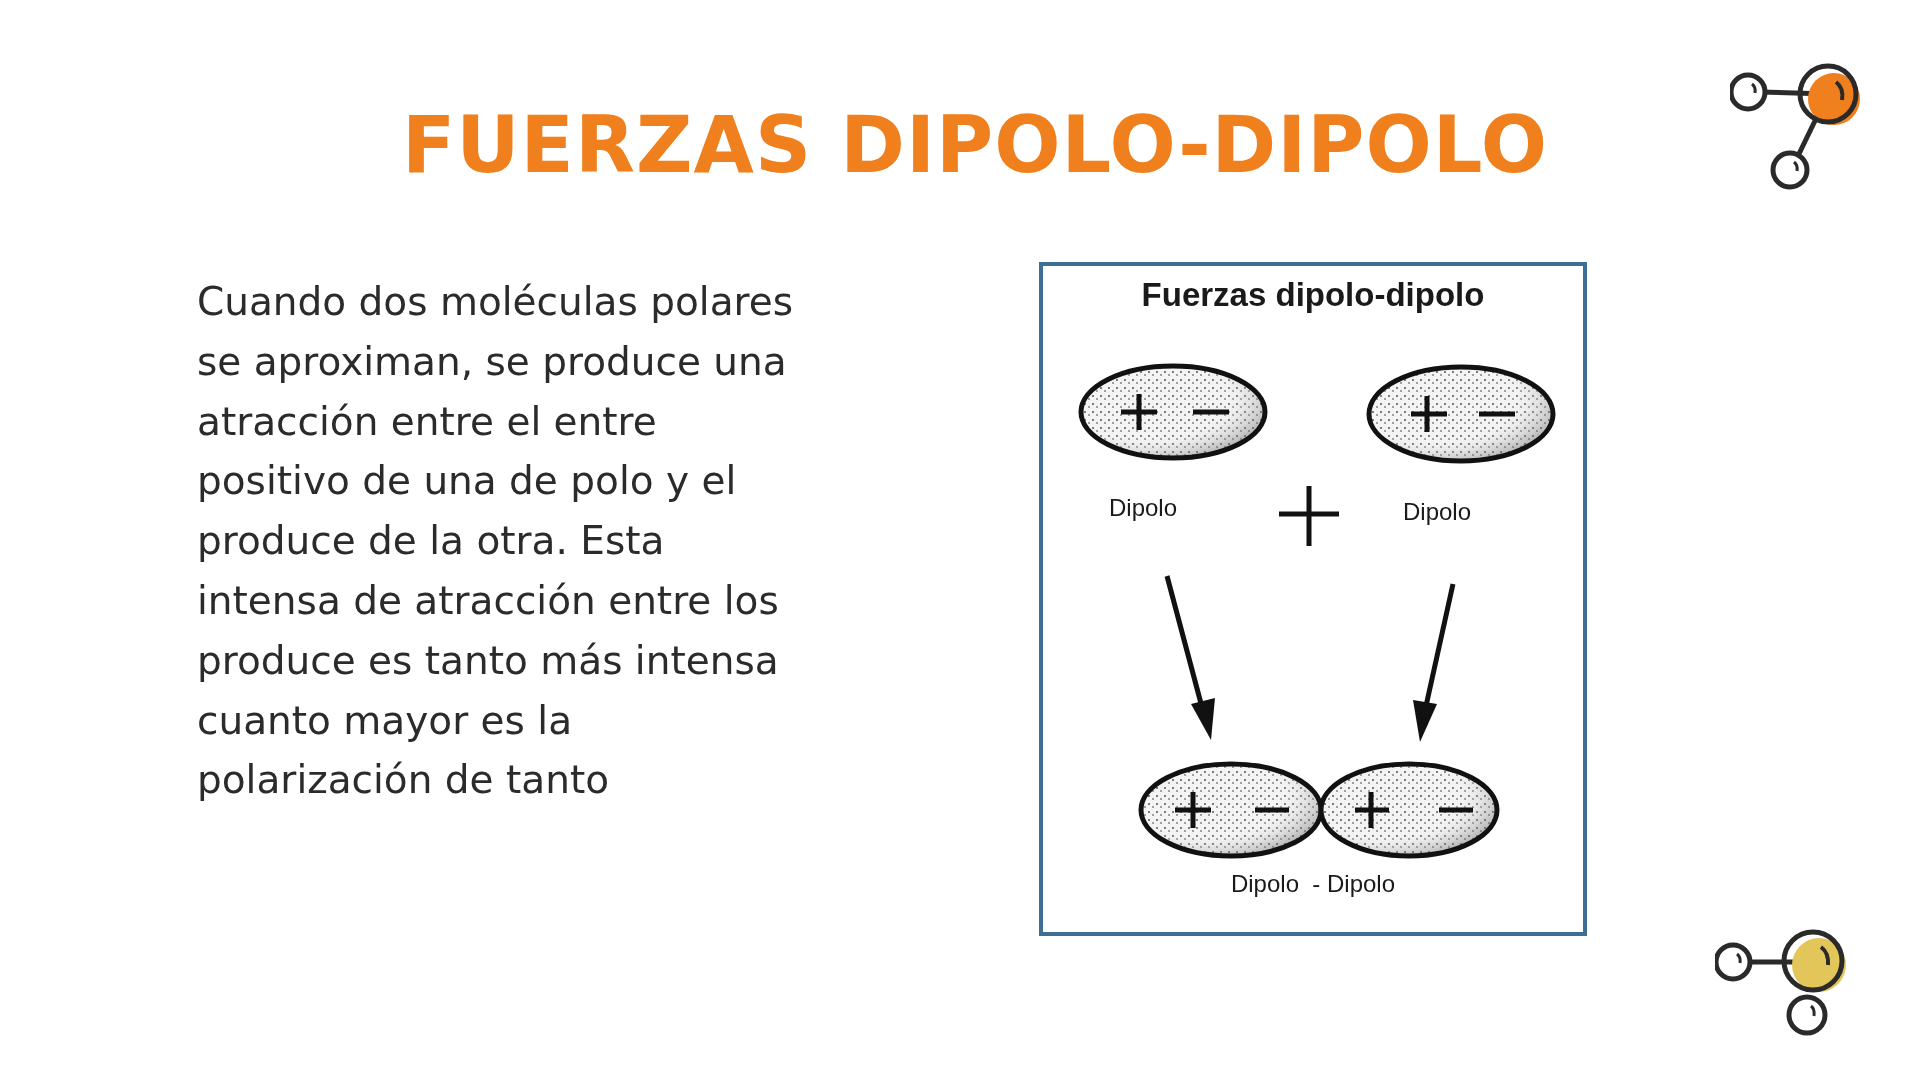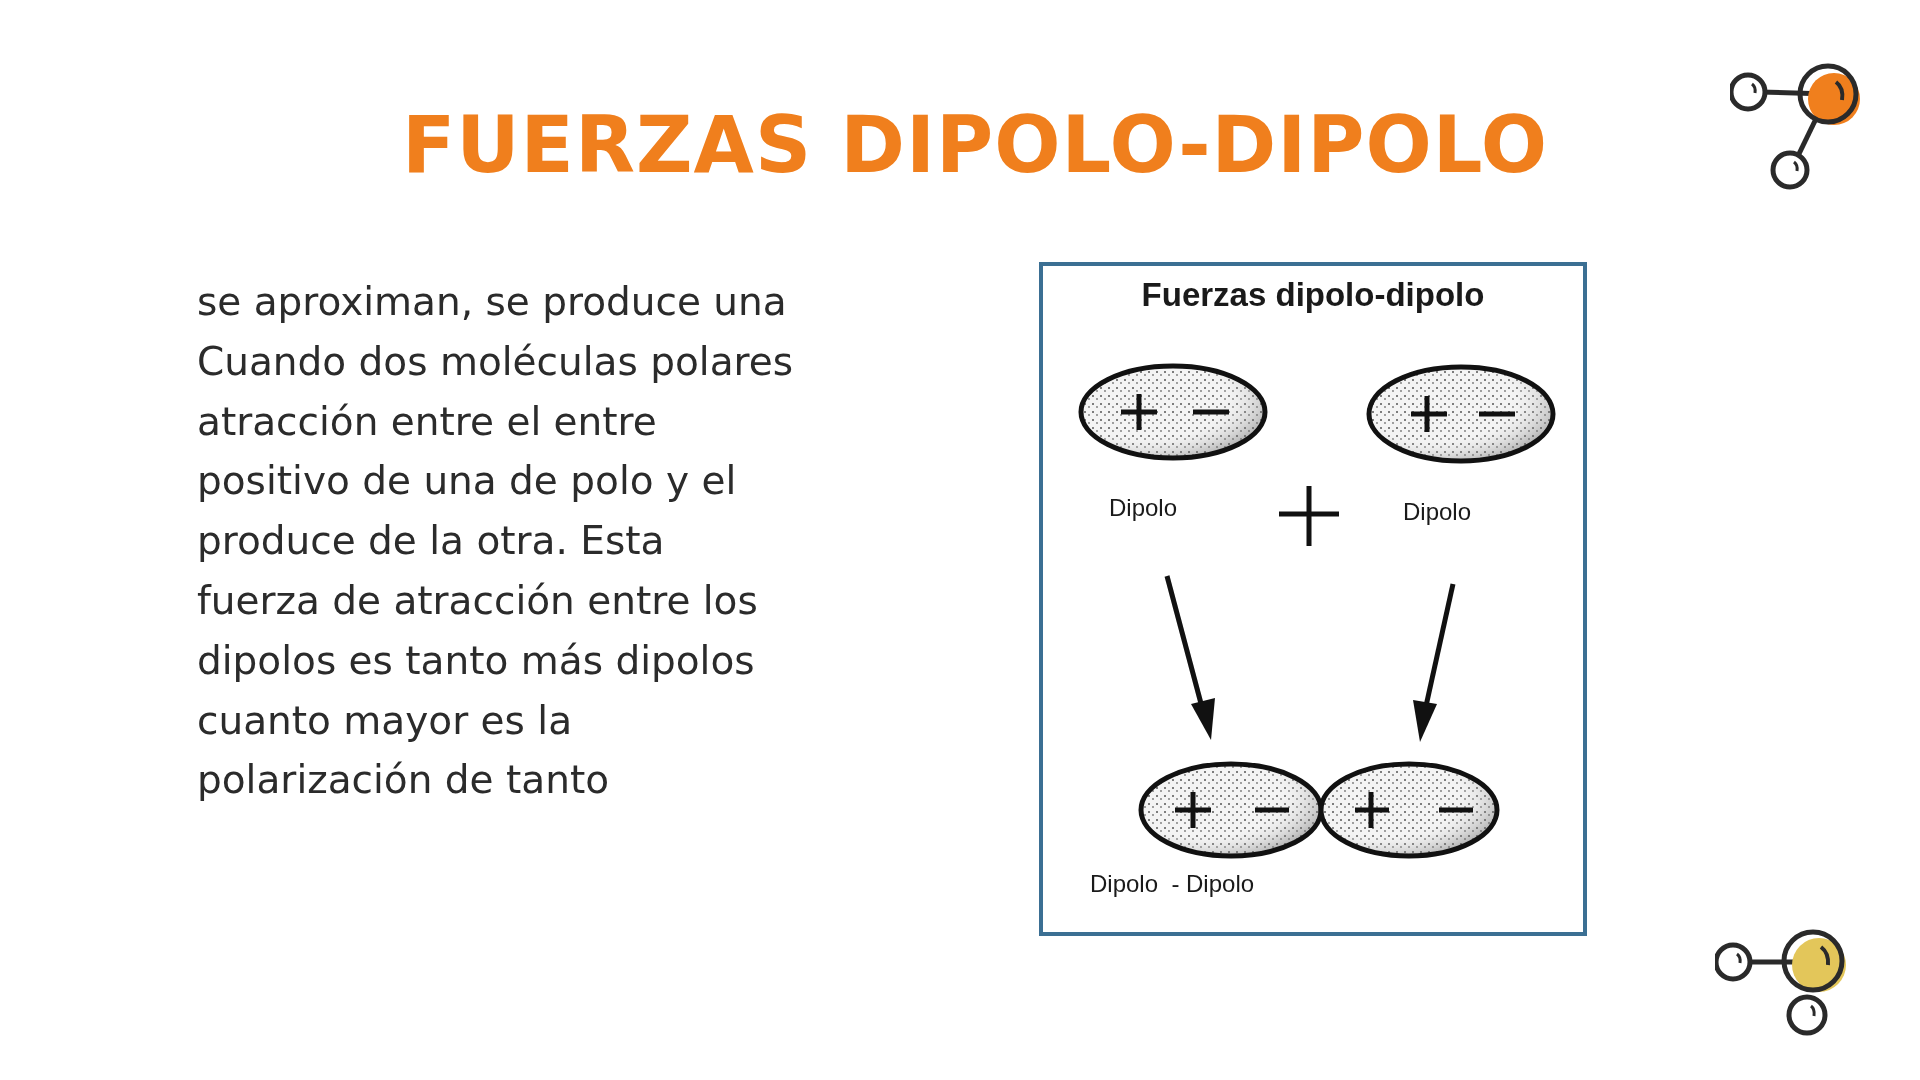--- a/index.html
+++ b/index.html
@@ -12,27 +12,27 @@
   .lbl { position:absolute; font-family:"Liberation Sans", sans-serif; font-size:24px; color:#1a1a1a; }
   .fig-svg { position:absolute; left:0; top:0; }
   .mol { position:absolute; }
 </style>
 </head>
 <body>
 
 <div class="title">FUERZAS DIPOLO-DIPOLO</div>
 
 <div class="body-text">
+  <span>Cuando dos moléculas polares</span>
   <span>se aproximan, se produce una</span>
-  <span>Cuando dos moléculas polares</span>
   <span>atracción entre el entre</span>
   <span>positivo de una de polo y el</span>
   <span>produce de la otra. Esta</span>
-  <span>fuerza de atracción entre los</span>
-  <span>dipolos es tanto más dipolos</span>
+  <span>intensa de atracción entre los</span>
+  <span>produce es tanto más intensa</span>
   <span>cuanto mayor es la</span>
   <span>polarización de tanto</span>
 </div>
 
 <div class="figure">
   <svg class="fig-svg" width="540" height="666" viewBox="0 0 540 666">
     <defs>
       <pattern id="stipple" width="8" height="8" patternUnits="userSpaceOnUse">
         <rect width="8" height="8" fill="#f4f4f4"></rect>
         <circle cx="2" cy="2" r="1" fill="#555"></circle>
@@ -80,21 +80,21 @@
       <ellipse cx="366" cy="544" rx="88" ry="46" fill="url(#stipple)"></ellipse>
       <ellipse cx="366" cy="544" rx="88" ry="46" fill="url(#shade)"></ellipse>
       <ellipse cx="366" cy="544" rx="88" ry="46" fill="none" stroke="#111" stroke-width="5"></ellipse>
       <path d="M312 544 h34 M328 526 v36" stroke="#111" stroke-width="5"></path>
       <path d="M396 544 h34" stroke="#111" stroke-width="5"></path>
     </g>
   </svg>
   <div class="fig-title">Fuerzas dipolo-dipolo</div>
   <div class="lbl" style="left:66px;top:228px;">Dipolo</div>
   <div class="lbl" style="left:360px;top:232px;">Dipolo</div>
-  <div class="lbl" style="left:0;right:0;top:604px;white-space:pre;margin-left:47px;">Dipolo  - Dipolo</div>
+  <div class="lbl" style="left:0;right:0;top:604px;text-align:center;white-space:pre;">Dipolo  - Dipolo</div>
 </div>
 
 <svg class="mol" style="left:1730px;top:60px;" width="150" height="135" viewBox="0 0 150 135">
   <line x1="30" y1="32" x2="98" y2="34" stroke="#2a2a2a" stroke-width="5"></line>
   <line x1="98" y1="34" x2="66" y2="100" stroke="#2a2a2a" stroke-width="5"></line>
   <circle cx="104" cy="39" r="26" fill="#F07F1D"></circle>
   <circle cx="98" cy="34" r="28" fill="none" stroke="#2a2a2a" stroke-width="5"></circle>
   <path d="M106 22 q8 6 6 18" fill="none" stroke="#2a2a2a" stroke-width="4"></path>
   <circle cx="18" cy="32" r="17" fill="#fff" stroke="#2a2a2a" stroke-width="5"></circle>
   <path d="M22 24 q4 3 3 9" fill="none" stroke="#2a2a2a" stroke-width="3"></path>

